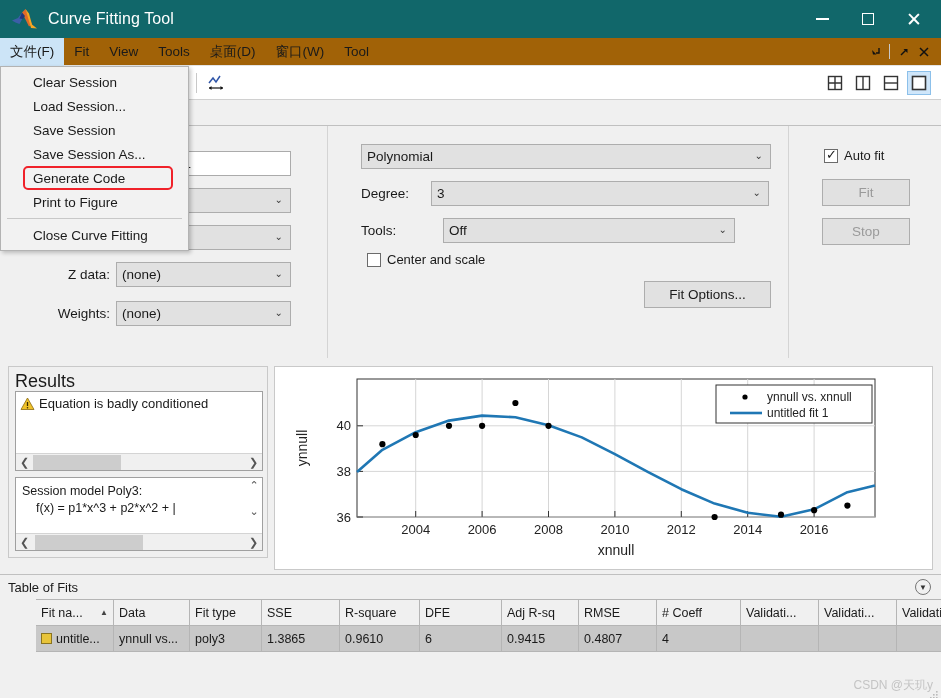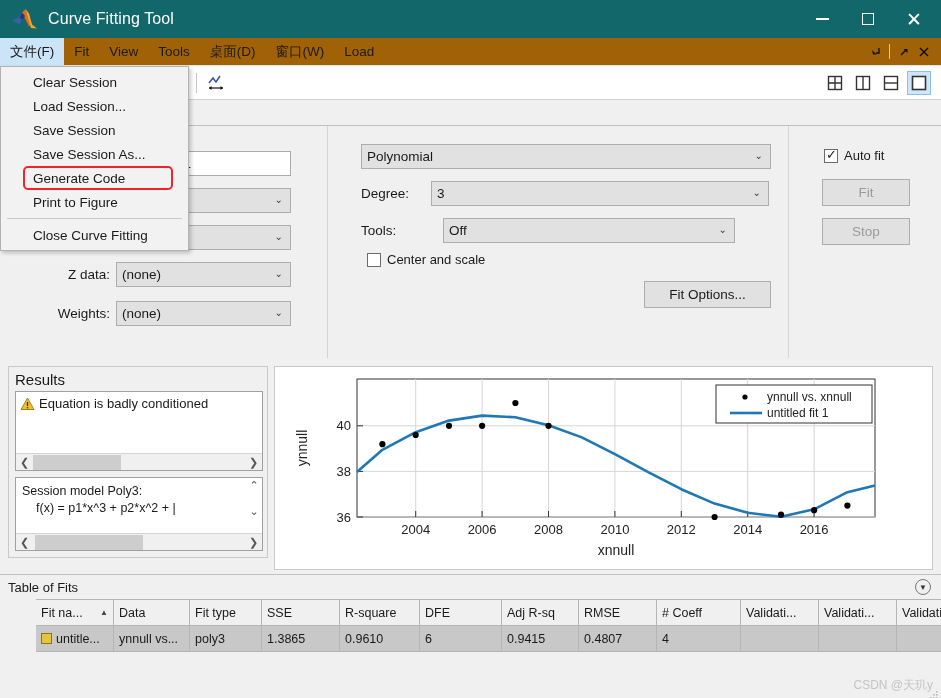--- a/index.html
+++ b/index.html
@@ -165,21 +165,21 @@
 
   
   .results {
     position: absolute; left: 8px; top: 366px;
     width: 260px; height: 192px;
     background: #f0f0f0;
     border: 1px solid #c9c9c9;
   }
   .results-title {
     position: absolute; left: 6px; top: 4px;
-    font-size: 15px; color: #1a1a1a;
+    font-size: 18px; color: #1a1a1a;
   }
   .warnbox {
     position: absolute; left: 6px; top: 24px;
     width: 248px; height: 80px;
     background: #ffffff; border: 1px solid #a0a0a0;
     overflow: hidden;
   }
   .warn-line {
     position: absolute; left: 4px; top: 4px;
     display: flex; align-items: flex-start; gap: 4px;
@@ -357,21 +357,21 @@
     <div class="menu-item">
       <span>Tools</span>
     </div>
     <div class="menu-item">
       <span>桌面(D)</span>
     </div>
     <div class="menu-item">
       <span>窗口(W)</span>
     </div>
     <div class="menu-item">
-      <span>Load</span>
+      <span>Tool</span>
     </div>
 
     <div class="menubar-right">
       <div class="mb-icon">
         <svg width="12" height="12" viewBox="0 0 12 12">
           <path d="M10 2 L10 7 L7 7" stroke="#111" stroke-width="1.4" fill="none"></path>
           <path d="M3 4 L7.5 8.5 L4 8.5 Z" fill="#111"></path>
         </svg>
       </div>
       <div class="mb-sep"></div>

